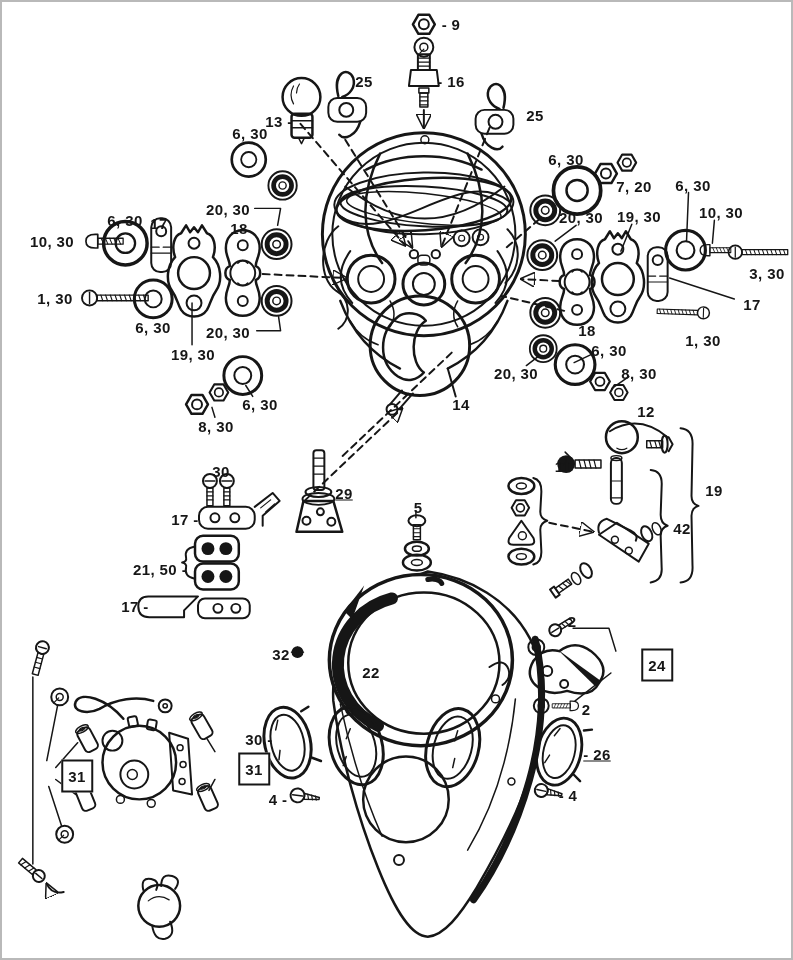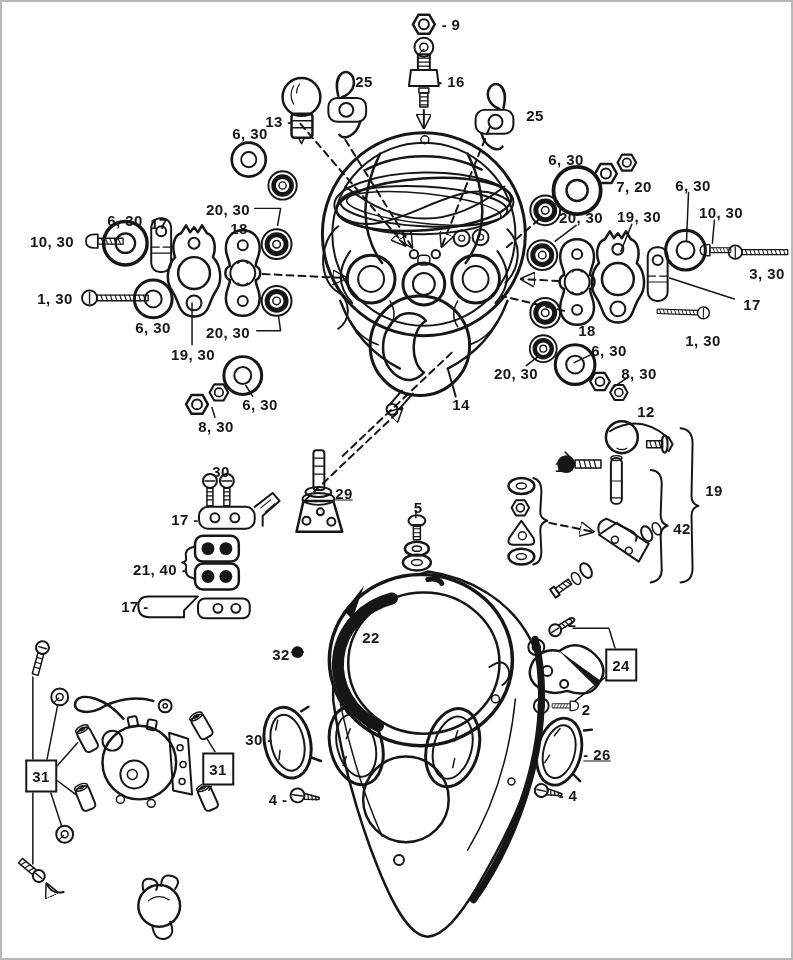--- a/index.html
+++ b/index.html
@@ -15,21 +15,21 @@
   #art .fw{ fill:#fff; stroke:currentColor; }
   .s1{stroke-width:1.2}.s15{stroke-width:1.5}.s2{stroke-width:2}.s25{stroke-width:2.5}
   .s3{stroke-width:3}.s35{stroke-width:3.5}.s5{stroke-width:5}.s7{stroke-width:7}.s12w{stroke-width:12}
   .dash{stroke-dasharray:7 5}
   .labels{ position:absolute; inset:0; }
   .lbl{
     position:absolute; transform:translate(-50%,-50%);
     font-weight:bold; font-size:15px; line-height:1; color:var(--ink);
     white-space:nowrap; letter-spacing:.4px;
   }
-  .lbl.boxed{ border:2px solid var(--ink); padding:7px 5px; background:#fff; }
+  .lbl.boxed{ border:2px solid var(--ink); padding:7px 5px; background:#fff;margin-left:36px; }
 </style>
 </head>
 <body>
 
 <div class="stage">
 
 <svg id="art" width="789" height="956" viewBox="0 0 793 960" xmlns="http://www.w3.org/2000/svg">
   <defs>
     <marker id="arr" viewBox="0 0 10 10" refX="9" refY="5" markerWidth="7.5" markerHeight="7.5" orient="auto-start-reverse">
       <path d="M0,0 L10,5 L0,10 Z" fill="currentColor"></path>
@@ -587,25 +587,25 @@
       <div class="lbl" style="left: 459px; top: 402px;">14</div>
       <div class="lbl" style="left: 644px; top: 409px;">12</div>
       <div class="lbl" style="left: 214px; top: 424px;">8, 30</div>
       <div class="lbl" style="left: 561px; top: 464px;">11</div>
       <div class="lbl" style="left: 219px; top: 469px;">30</div>
       <div class="lbl" style="left: 342px; top: 491px; text-decoration: underline;">29</div>
       <div class="lbl" style="left: 712px; top: 488px;">19</div>
       <div class="lbl" style="left: 416px; top: 505px;">5</div>
       <div class="lbl" style="left: 183px; top: 517px;">17 -</div>
       <div class="lbl" style="left: 680px; top: 526px;">42</div>
-      <div class="lbl" style="left: 158px; top: 567px;">21, 40 -</div>
+      <div class="lbl" style="left: 158px; top: 567px;">21, 50 -</div>
       <div class="lbl" style="left: 133px; top: 604px;">17 -</div>
       <div class="lbl" style="left: 570px; top: 619px;">2</div>
       <div class="lbl" style="left: 279px; top: 652px;">32</div>
-      <div class="lbl" style="left: 369px; top: 635px; text-align: center;">22</div>
+      <div class="lbl" style="left: 369px; top: 670px; text-align: center;">22</div>
       <div class="lbl boxed" style="left: 619px; top: 663px;">24</div>
       <div class="lbl" style="left: 584px; top: 707px;">2</div>
       <div class="lbl" style="left: 257px; top: 737px;">30 -</div>
       <div class="lbl" style="left: 595px; top: 752px; text-decoration: underline;">- 26</div>
       <div class="lbl boxed" style="left: 39px; top: 774px;">31</div>
       <div class="lbl boxed" style="left: 216px; top: 767px;">31</div>
       <div class="lbl" style="left: 566px; top: 793px;">- 4</div>
       <div class="lbl" style="left: 276px; top: 797px;">4 -</div>
     </div>
 

